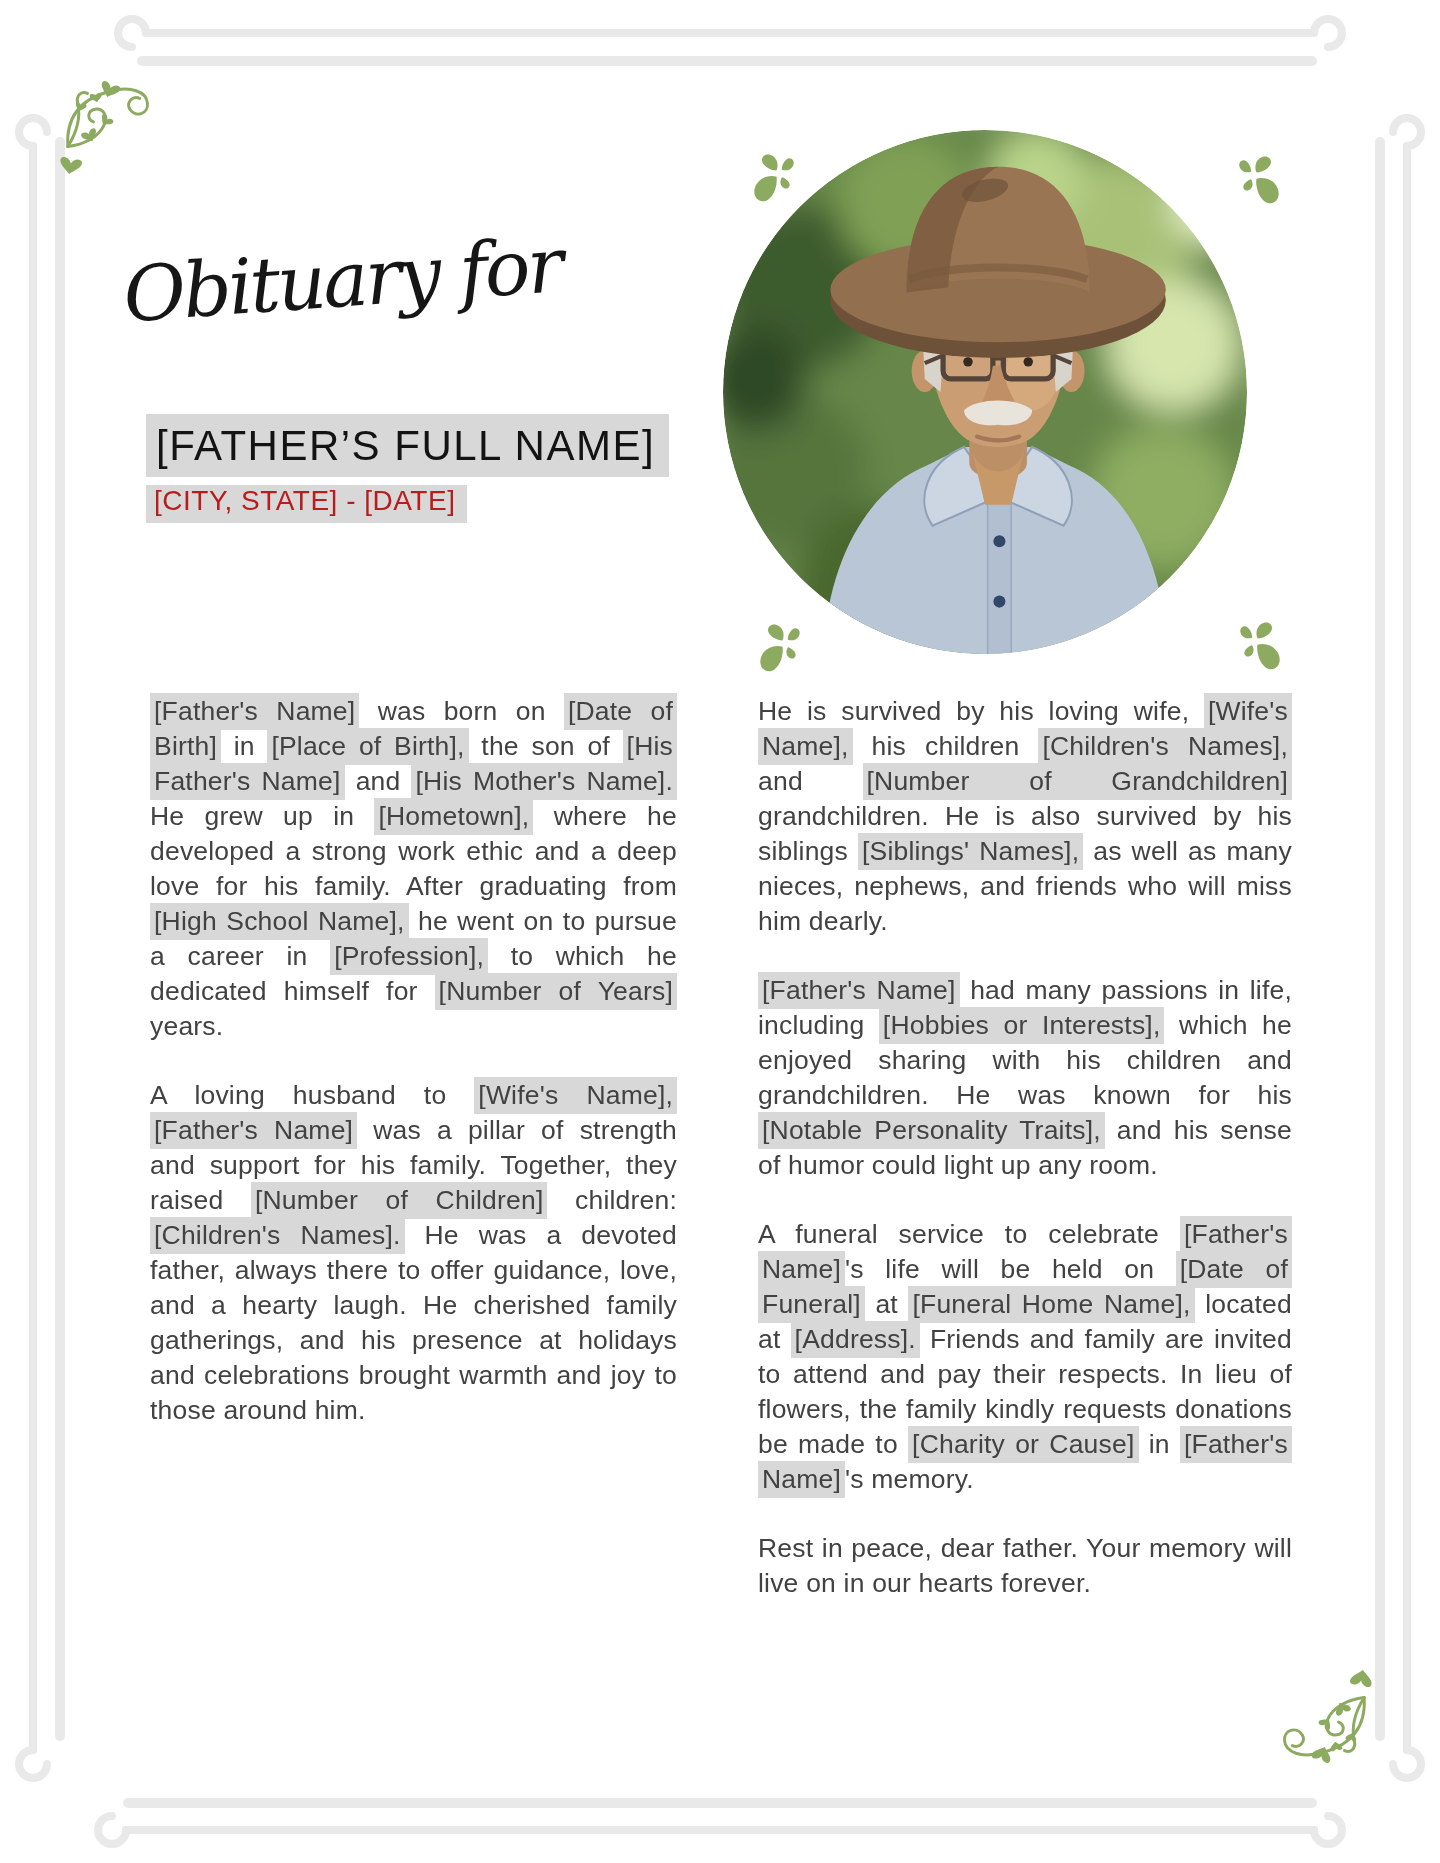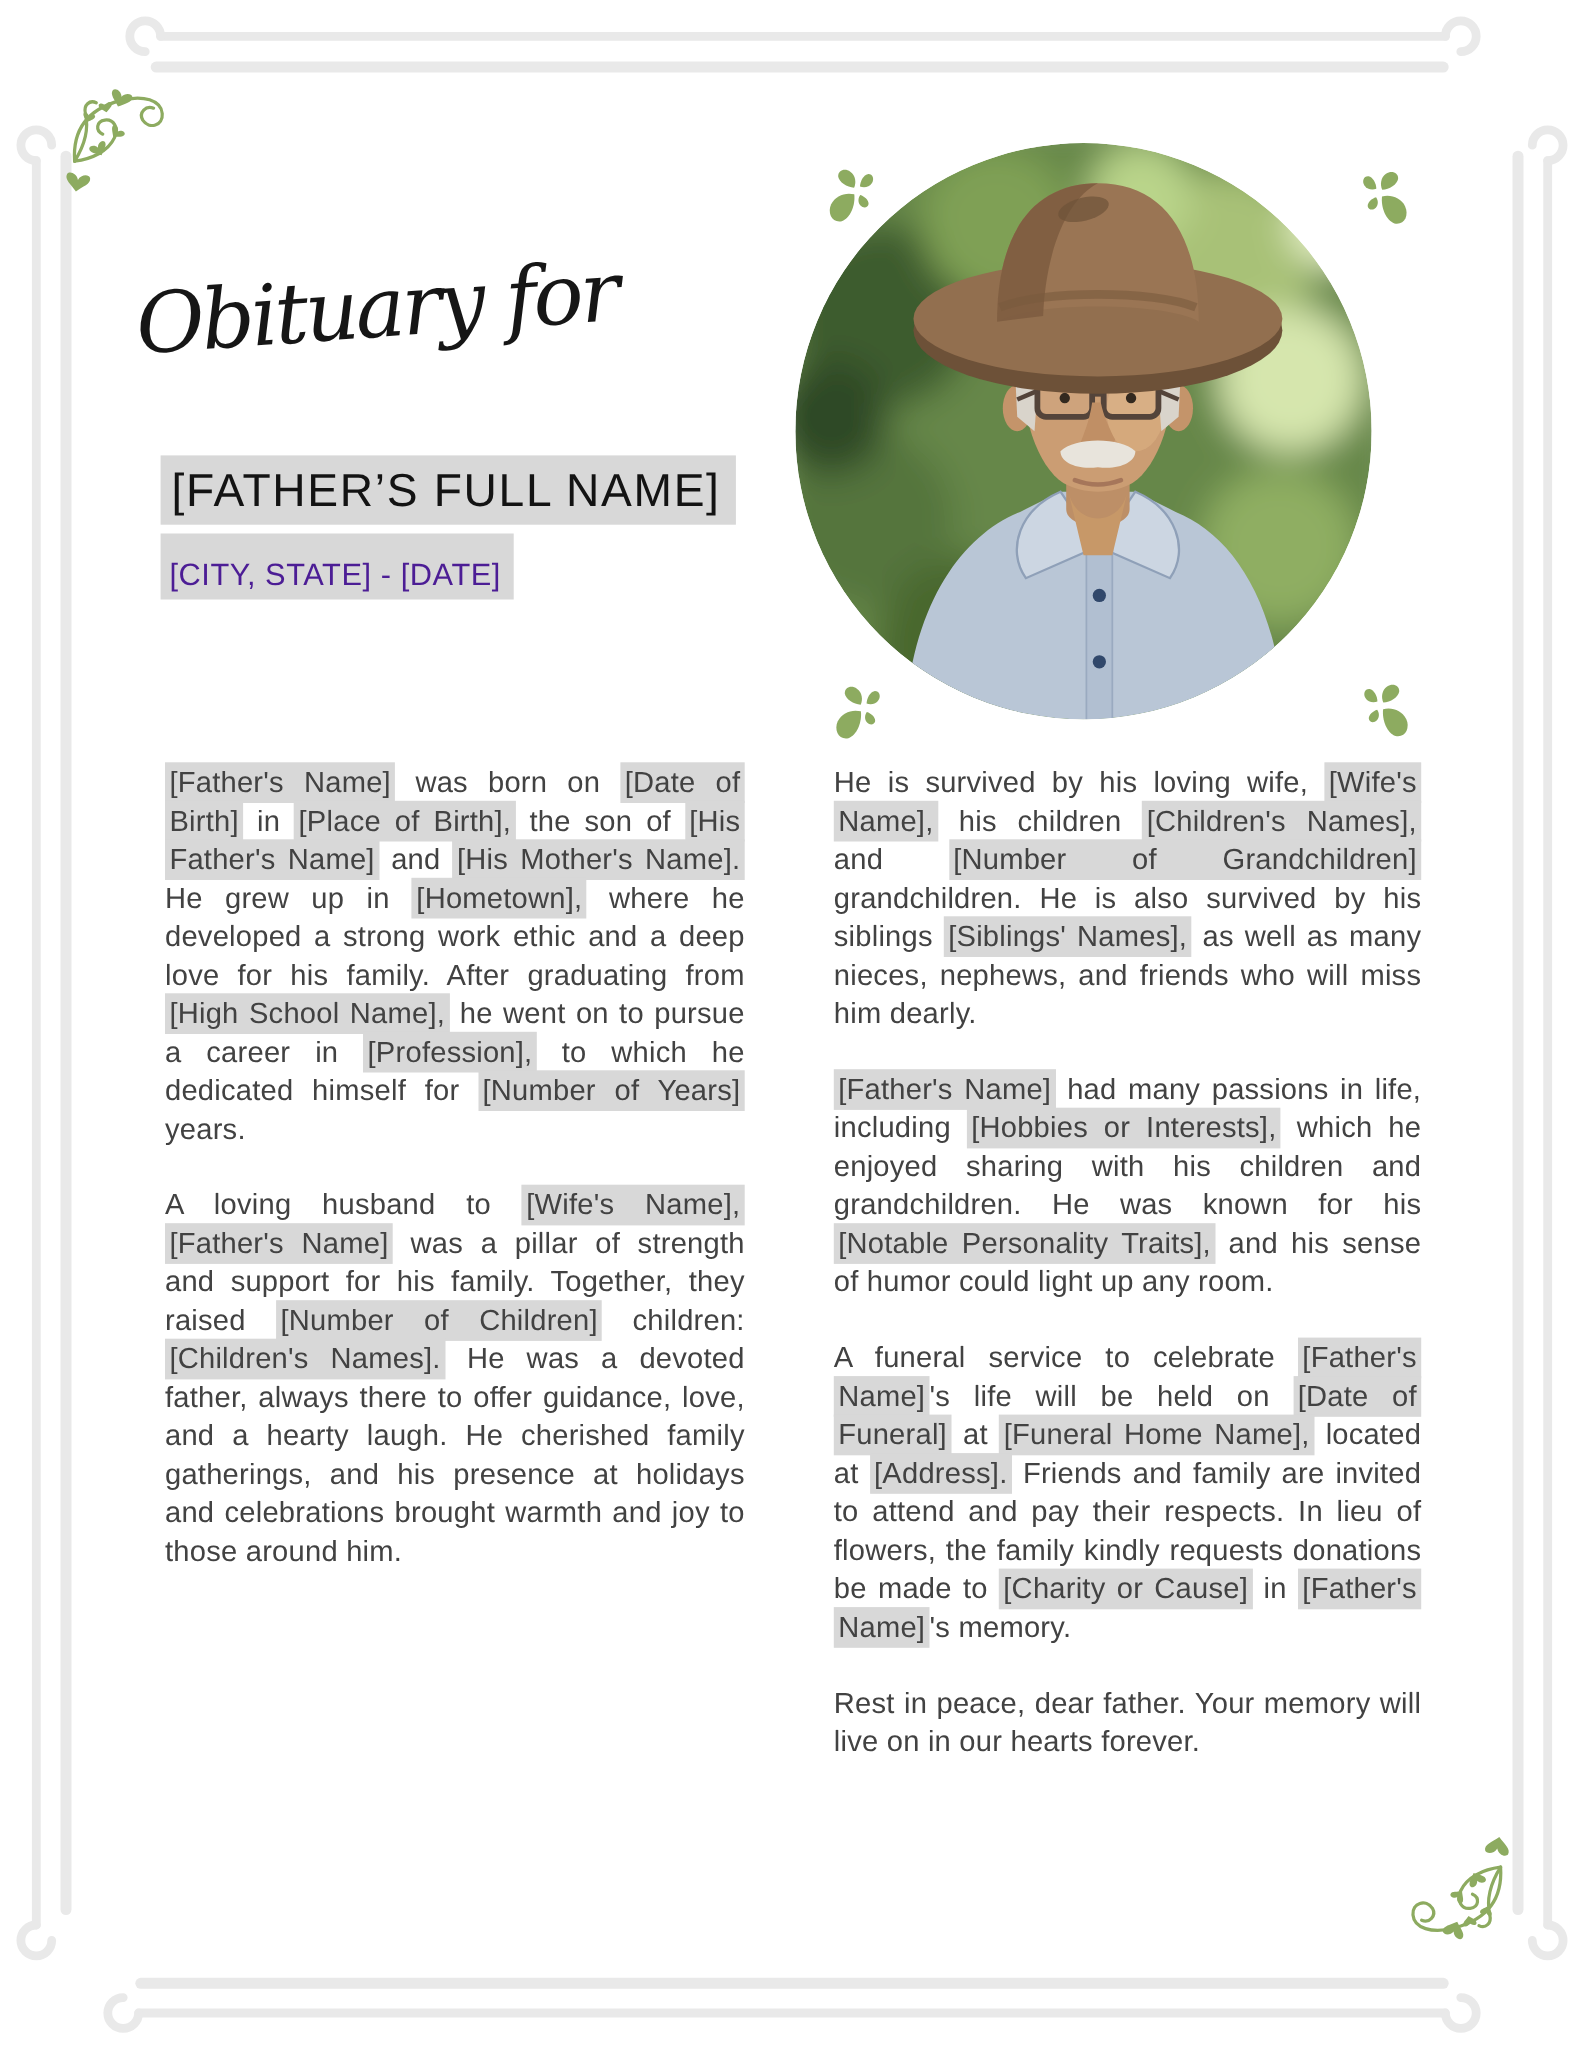--- a/index.html
+++ b/index.html
@@ -32,22 +32,22 @@
   }
   .name-title{
     position:absolute;left:146px;top:414px;
     display:inline-block;background:var(--hl);
     font-size:42px;font-weight:500;letter-spacing:1.5px;color:#131313;
     padding:8px 14px 7px 10px;white-space:nowrap;
   }
   .city-date{
     position:absolute;left:146px;top:485px;
     display:inline-block;background:var(--hl);
-    font-size:28px;font-weight:400;letter-spacing:.5px;color:#4c1d95;
-    padding:22px 12px 6px 8px;white-space:nowrap;
+    font-size:28px;font-weight:400;letter-spacing:.5px;color:#b91c1c;
+    padding:0 12px 6px 8px;white-space:nowrap;
   }
   .photo-circle{
     position:absolute;left:723px;top:130px;width:524px;height:524px;
     border-radius:50%;overflow:hidden;
   }
   .photo-circle svg{display:block;width:100%;height:100%;}
   .column{
     position:absolute;top:694px;
     font-size:26.5px;line-height:35px;color:var(--text);
     text-align:justify;letter-spacing:.2px;

